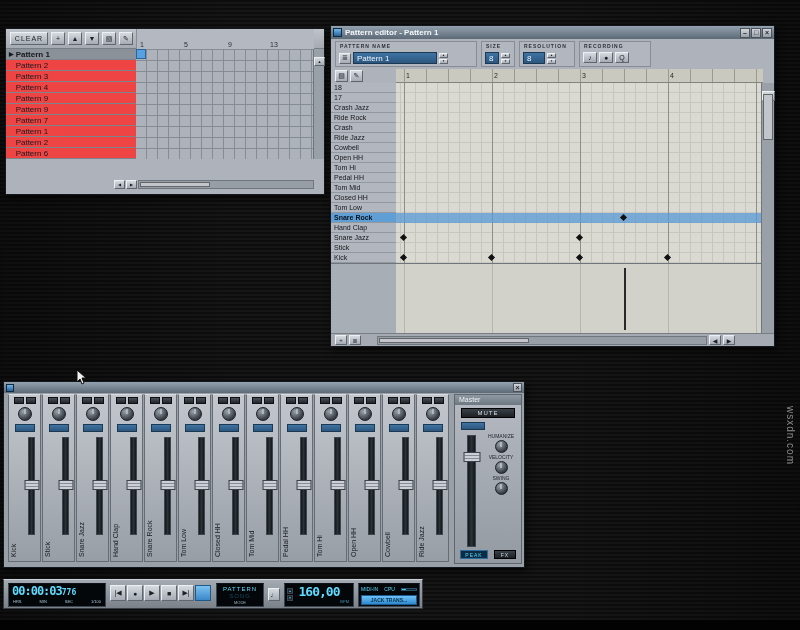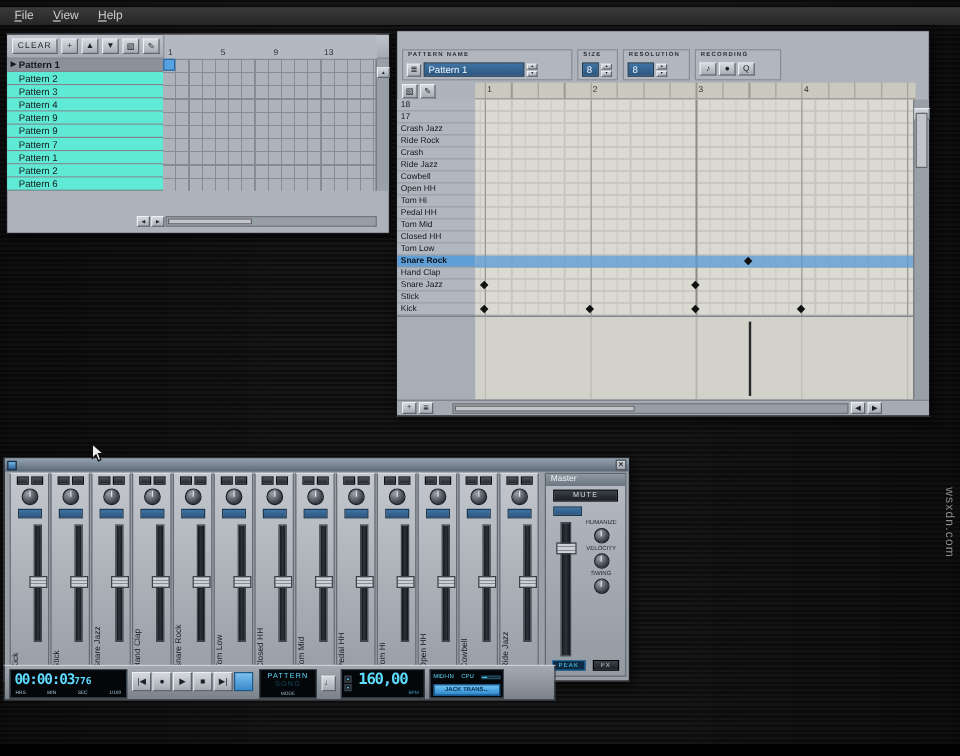--- a/index.html
+++ b/index.html
@@ -40,21 +40,21 @@
   
   .song-editor{left:5px;top:28px;width:320px;height:167px;}
   .se-toolbar{position:absolute;left:0;top:0;width:100%;height:20px;background:linear-gradient(#bfc3ca,#a6aab2);
     border-bottom:1px solid #787e86;display:flex;align-items:center;gap:3px;padding-left:4px;}
   .se-clear{width:38px;height:13px;font-size:7px;letter-spacing:1px;}
   .se-sm{width:14px;height:13px;font-size:7px;}
   .se-ruler{position:absolute;left:130px;top:0;width:178px;height:20px;background:#b4b8c0;border-left:1px solid #888e96;
     font-size:7px;color:#2a2e34;}
   .se-ruler span{position:absolute;bottom:1px;}
   .pattern-list{position:absolute;left:0;top:20px;width:130px;}
-  .pattern-row{height:11px;line-height:11px;font-size:8px;color:#16191d;background:#5eead4;
+  .pattern-row{height:11px;line-height:11px;font-size:8px;color:#16191d;background:#ef4444;
     border-bottom:1px solid #7e848c;display:flex;align-items:center;gap:2px;padding-left:3px;}
   .pattern-row.selected{background:#8b9199;font-weight:bold;}
   .pattern-row .arrow{visibility:hidden;font-size:6px;line-height:11px;}
   .pattern-row.selected .arrow{visibility:visible;}
   .song-grid{position:absolute;left:130px;top:20px;width:178px;height:110px;background-color:#aeb2ba;
     background-image:
       repeating-linear-gradient(90deg,transparent 0 10px,#868c94 10px 11px),
       repeating-linear-gradient(0deg,transparent 0 10px,#868c94 10px 11px);}
   .song-cell-active{position:absolute;width:10px;height:10px;background:#57a1e0;border:1px solid #28659f;}
   .se-vscroll{position:absolute;right:0;top:20px;width:11px;height:110px;background:#9aa0a8;border-left:1px solid #70767e;}
@@ -126,21 +126,21 @@
   .master-fader{position:absolute;left:12px;top:40px;height:112px;width:9px;}
   .master-fader .fader-handle{top:16px;width:17px;}
   .master-knobs{position:absolute;right:3px;top:38px;width:34px;display:flex;flex-direction:column;
     align-items:center;gap:1px;font-size:5px;color:#22262c;text-align:center;}
   .master-knobs .knob{width:13px;height:13px;}
   .peak-btn{position:absolute;left:5px;bottom:4px;width:28px;height:9px;background:#0d2c44;border:1px solid #2e6da0;
     color:#57d8ff;font-size:5px;text-align:center;line-height:8px;letter-spacing:1px;}
   .fx-btn{position:absolute;right:5px;bottom:4px;width:22px;height:9px;background:linear-gradient(#3b414a,#1b1f25);
     border:1px solid #000;color:#cfd4da;font-size:5px;text-align:center;line-height:8px;letter-spacing:1px;}
   
-  .transport{position:absolute;left:3px;top:554px;width:460px;height:30px;
+  .transport{position:absolute;left:3px;top:579px;width:420px;height:30px;
     background:linear-gradient(#a4aab2,#7b8189);border:1px solid #363c42;border-top-color:#cbd0d6;}
   .t-time{position:absolute;left:4px;top:3px;width:98px;height:24px;padding:1px 3px 0;}
   .t-digits{font-family:"DejaVu Sans Mono",monospace;font-size:12px;font-weight:bold;line-height:13px;letter-spacing:-1px;}
   .t-frac{font-size:8px;letter-spacing:0;}
   .t-units{display:flex;justify-content:space-between;font-size:4px;color:#a9c6d4;padding:0 1px;}
   .t-btns{position:absolute;left:106px;top:5px;display:flex;gap:1px;}
   .t-btn{width:16px;height:16px;font-size:7px;}
   .t-btn.lit{background:linear-gradient(#7cc2f2,#3a88c8);border-color:#1c5a8c;}
   .t-mode{position:absolute;left:212px;top:3px;width:48px;height:24px;text-align:center;padding-top:2px;}
   .t-mode .m1{font-size:6px;letter-spacing:1px;line-height:7px;color:#5fdcff;}
@@ -160,25 +160,20 @@
     color:#06304e;font-size:5px;font-weight:bold;text-align:center;line-height:9px;letter-spacing:0;}
   .bottom-bar{position:absolute;left:0;top:620px;width:800px;height:10px;background:#020202;}
   .watermark{position:absolute;right:4px;top:406px;writing-mode:vertical-rl;font-size:10px;color:#8d8d8d;letter-spacing:1px;}
   .mouse-cursor{position:absolute;left:76px;top:370px;}
 </style>
 </head>
 <body>
 
 <div class="screen">
 
-  <div class="menubar">
-    <span class="menu-item">File</span>
-    <span class="menu-item">View</span>
-    <span class="menu-item">Help</span>
-  </div>
 
   <div class="window song-editor">
     <div class="se-toolbar">
       <span class="btn se-clear">CLEAR</span>
       <span class="btn se-sm">+</span>
       <span class="btn se-sm">▲</span>
       <span class="btn se-sm">▼</span>
       <span class="btn se-sm">▧</span>
       <span class="btn se-sm">✎</span>
     </div>
@@ -239,20 +234,29 @@
     <div class="se-hscroll">
       <span class="btn">◀</span>
       <span class="btn">▶</span>
       <span class="se-htrack">
           <span class="se-hthumb"></span>
         </span>
     </div>
   </div>
 
   <div class="window pattern-editor">
+    <div class="titlebar">
+      <span class="tb-icon"></span>
+      <span>Pattern editor - Pattern 1</span>
+      <span class="tb-btns">
+        <span class="tb-btn">–</span>
+        <span class="tb-btn">□</span>
+        <span class="tb-btn">×</span>
+      </span>
+    </div>
 
     <div class="group" style="left:4px;top:15px;width:142px;height:26px">
       <span class="cap">PATTERN NAME</span>
       <span class="grow">
         <span class="btn" style="width:12px;height:11px">≣</span>
         <span class="lcd-blue" style="width:84px;height:12px">Pattern 1</span>
         <span class="spin">
           <span class="btn">▲</span>
           <span class="btn">▼</span>
         </span>

